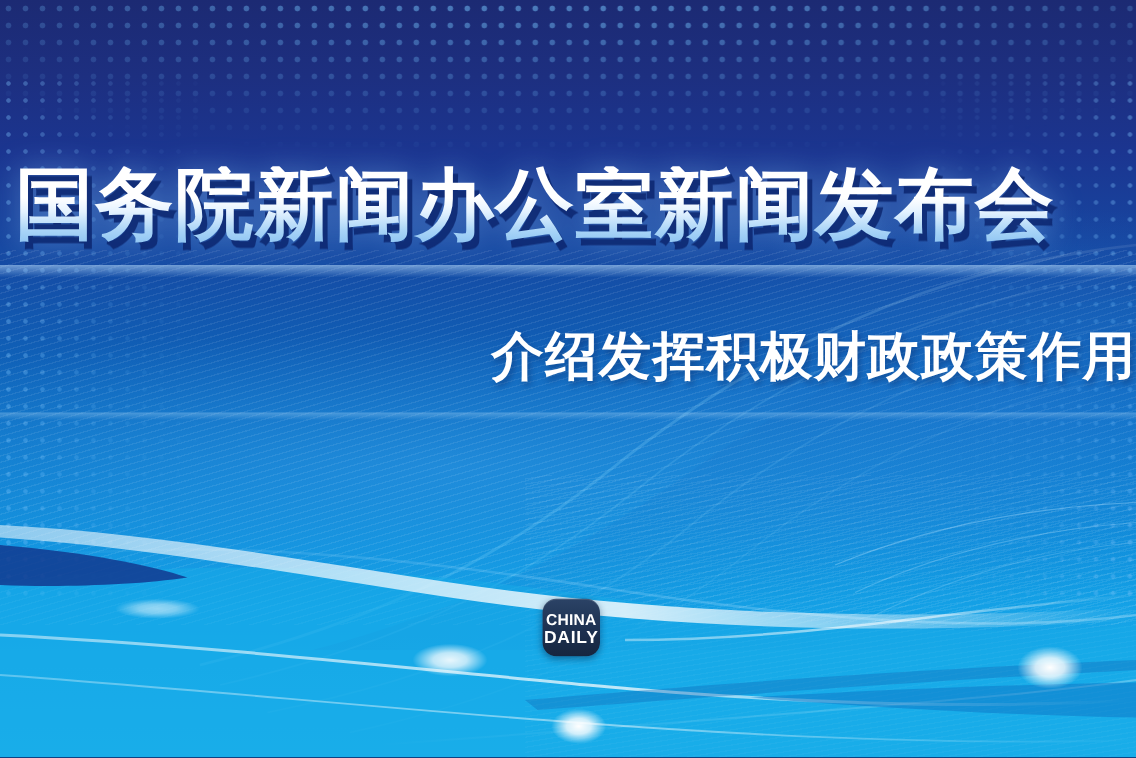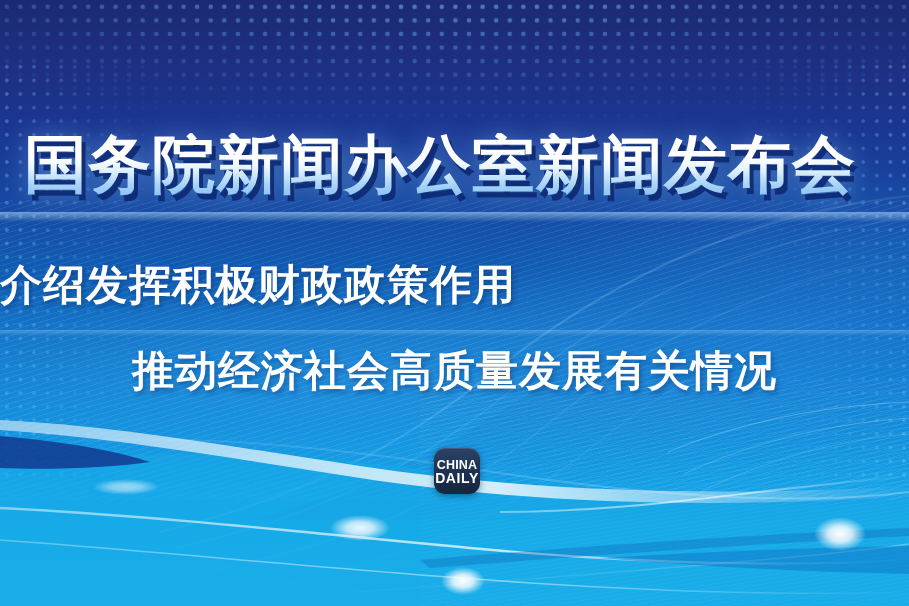--- a/index.html
+++ b/index.html
@@ -78,49 +78,49 @@
     background:linear-gradient(180deg, rgba(200,232,255,.30), rgba(200,232,255,0));
     pointer-events:none;
   }
 
   
   .waves{position:absolute;left:0;top:0;width:909px;height:606px;pointer-events:none;}
 
   
   .title-wrap{
     position:absolute;left:0;top:133px;width:856px;
-    text-align:right;
+    text-align:center;
   }
   .title{
     display:inline-block;
     font-size:63px;
     line-height:1;
     font-weight:bold;
     letter-spacing:1px;
     background:linear-gradient(180deg,#ffffff 0%,#ffffff 40%,#e3f2ff 58%,#a8d4f7 82%,#8cc3f2 100%);
     -webkit-background-clip:text;background-clip:text;
     color:transparent;
     -webkit-text-fill-color:transparent;
     filter:drop-shadow(4px 6px 0px rgba(12,38,110,.85)) drop-shadow(0 0 12px rgba(150,210,255,.35));
   }
 
   
-  .sub1-wrap{position:absolute;left:0;top:264px;width:909px;text-align:left;}
+  .sub1-wrap{position:absolute;left:0;top:264px;width:909px;text-align:right;}
   .sub2-wrap{position:absolute;left:0;top:350px;width:909px;text-align:center;}
   .subtitle{
     display:inline-block;
     font-size:42px;line-height:1;
     font-weight:bold;letter-spacing:1px;
     color:#ffffff;
     text-shadow:2px 3px 5px rgba(10,40,100,.45);
   }
 
   
   .logo{
-    position:absolute;left:434px;top:448px;
+    position:absolute;left:434px;top:479px;
     width:46px;height:46px;border-radius:11px;
     background:linear-gradient(180deg,#2b4366 0%,#1d3050 55%,#16263f 100%);
     box-shadow:0 2px 6px rgba(5,25,60,.45), inset 0 1px 0 rgba(255,255,255,.12);
     display:flex;flex-direction:column;align-items:center;justify-content:center;
     gap:1px;
   }
   .logo-line{
     color:#ffffff;font-weight:bold;
     font-size:12.5px;line-height:12px;letter-spacing:.2px;
     font-family:"Liberation Sans","DejaVu Sans",sans-serif;
@@ -205,22 +205,19 @@
   <div class="band-title"></div>
   <div class="band-sub"></div>
 
   <div class="title-wrap">
     <span class="title">国务院新闻办公室新闻发布会</span>
   </div>
 
   <div class="sub1-wrap">
     <span class="subtitle">介绍发挥积极财政政策作用</span>
   </div>
-  <div class="sub2-wrap">
-    <span class="subtitle">推动经济社会高质量发展有关情况</span>
-  </div>
 
   <div class="logo">
     <span class="logo-line">CHINA</span>
     <span class="logo-line small">DAILY</span>
   </div>
 
 </div>
 
 </body></html>

